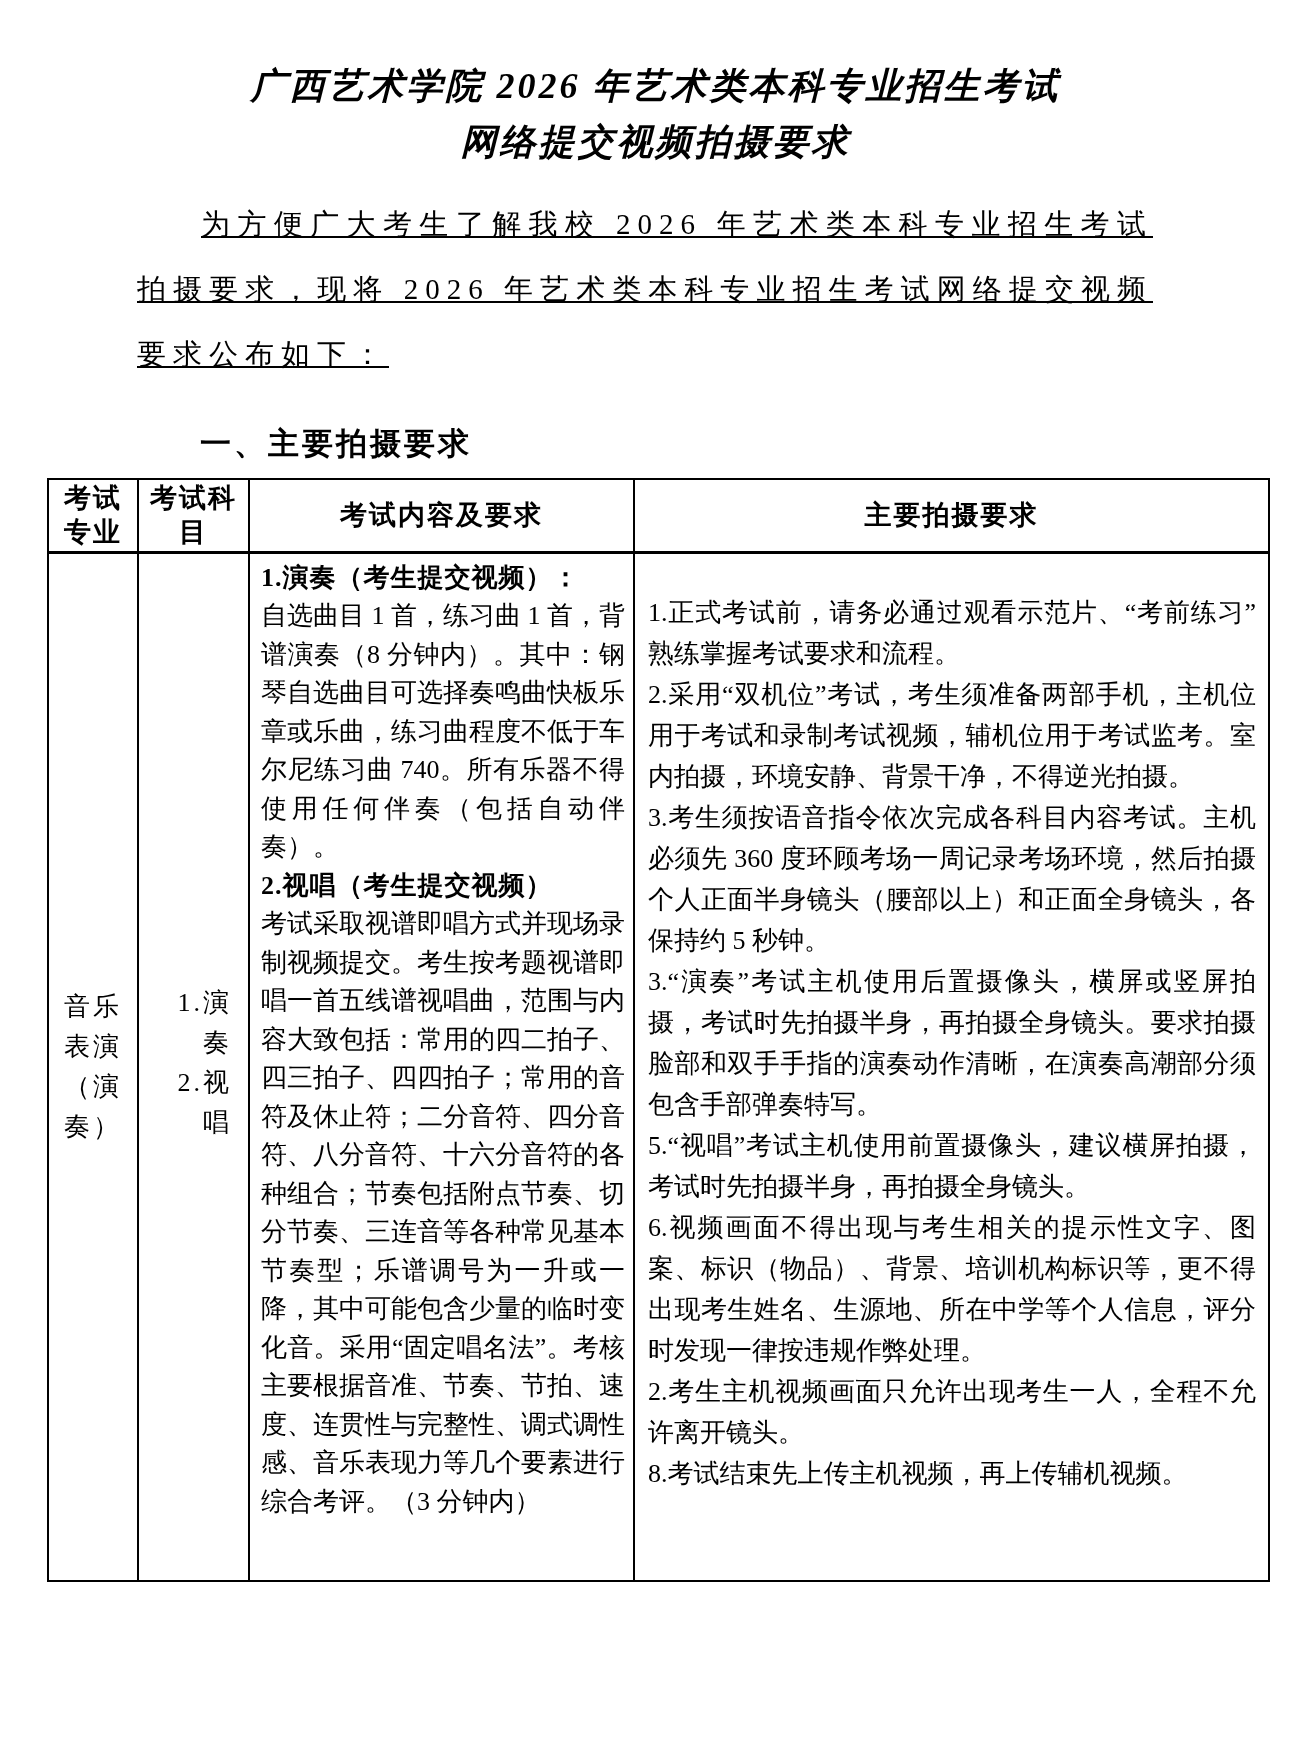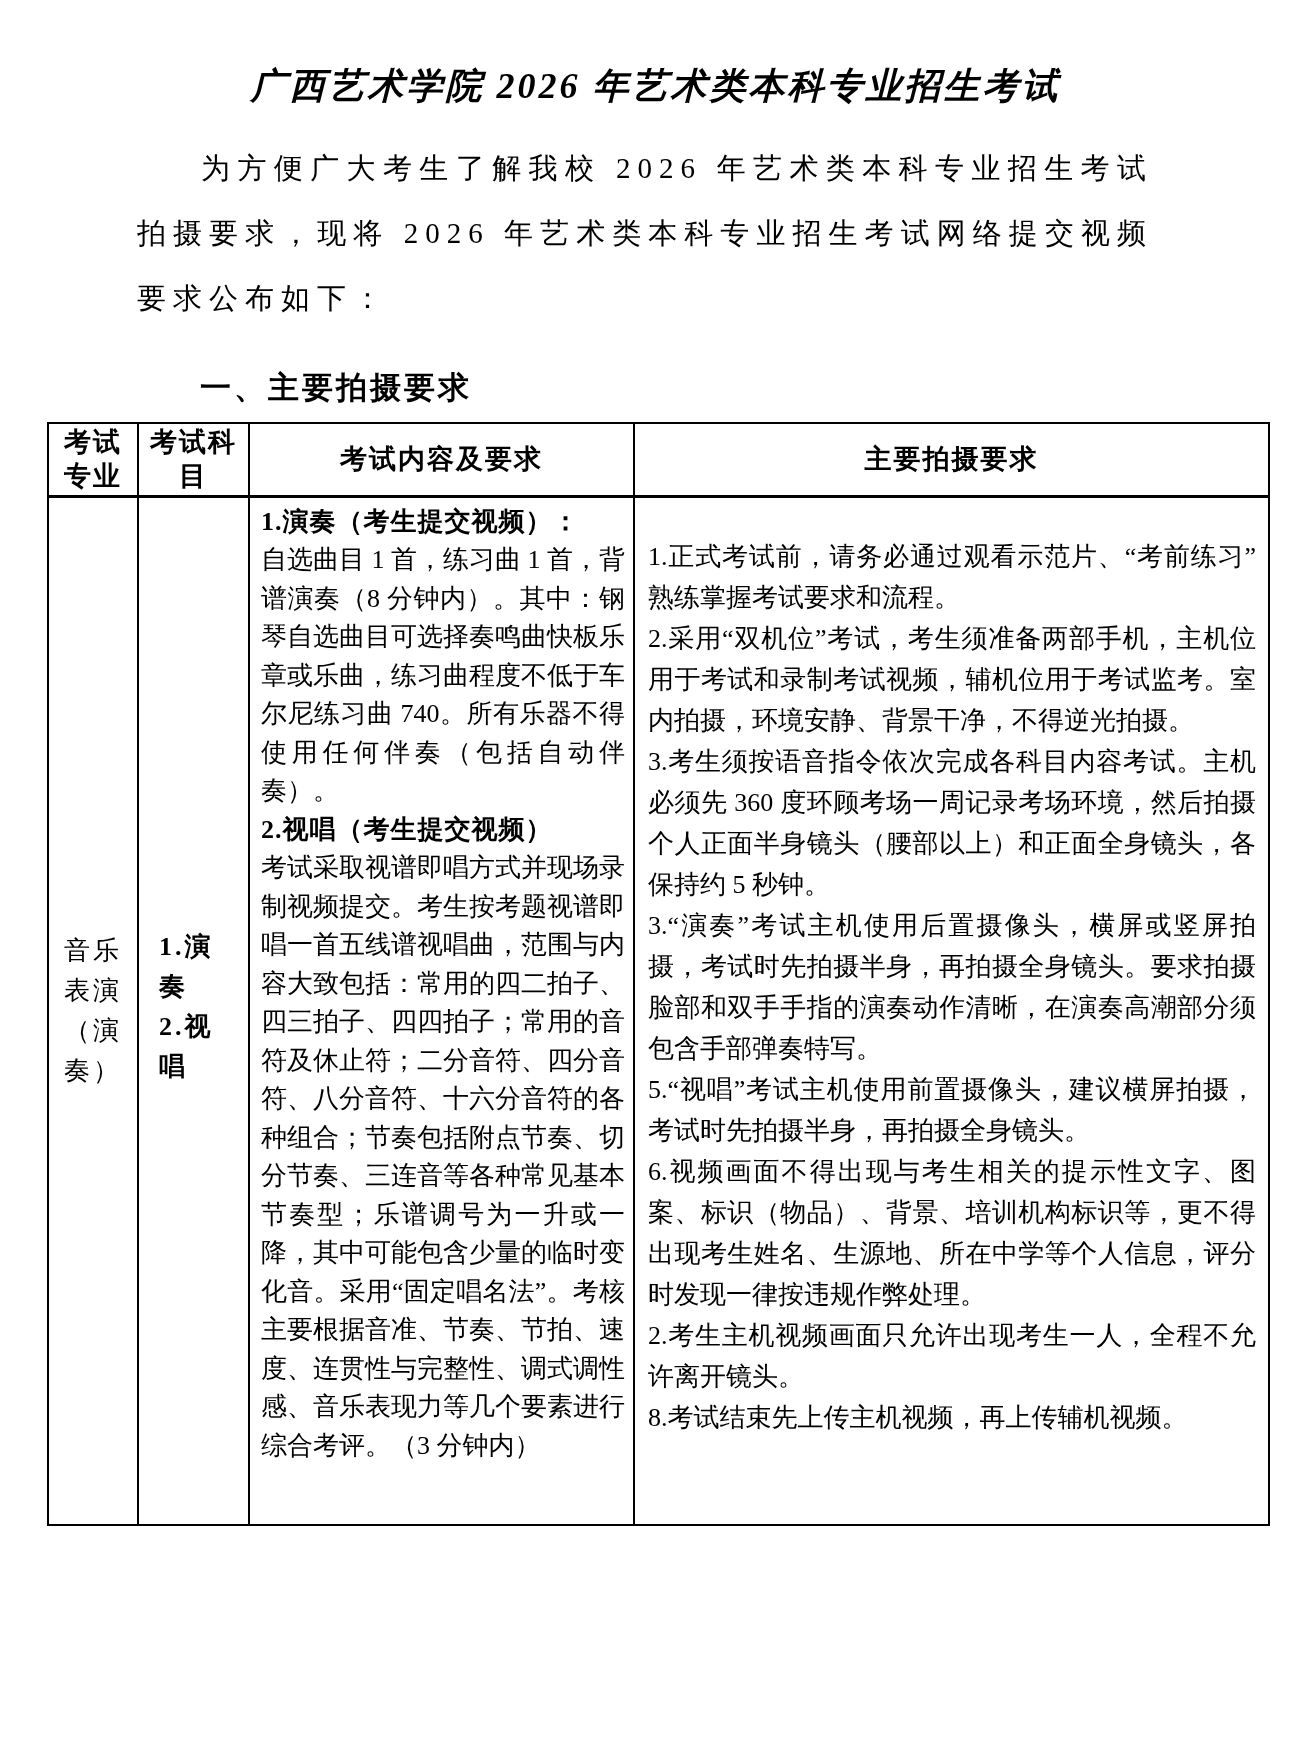--- a/index.html
+++ b/index.html
@@ -28,20 +28,21 @@
     font-style: italic;
   }
   .doc-title .title-line { display: block; }
   .intro {
     margin: 22px 158px 0 137px;
     font-size: 29px;
     line-height: 65px;
     letter-spacing: 7px;
     text-align: justify;
     text-indent: 64px;
+    text-decoration: underline;
   }
   .section-heading {
     font-family: "Liberation Sans", sans-serif;
     font-weight: bold;
     font-size: 31px;
     letter-spacing: 3px;
     color: #000;
   }
   .heading-1 { margin: 36px 10px 13px 200px; }
   .heading-2 { margin: 86px 0 40px 222px; }
@@ -74,27 +75,26 @@
   .req-table tbody tr { height: 1029px; }
   td.cell-major {
     text-align: center;
     vertical-align: middle;
     font-size: 26px;
     line-height: 40px;
     letter-spacing: 3px;
     padding: 0 8px;
   }
   td.cell-subjects {
-    text-align: left;
+    text-align: right;
     vertical-align: middle;
     font-size: 26px;
     line-height: 40px;
     letter-spacing: 3px;
     padding: 0 16px 8px 20px;
-    font-weight: bold;
   }
   td.cell-subjects p { margin: 0; }
   td.cell-content {
     vertical-align: top;
     font-size: 26px;
     line-height: 38.5px;
     text-align: justify;
     padding: 5px 8px 0 11px;
   }
   td.cell-content p { margin: 0; }
@@ -111,20 +111,21 @@
   }
   td.cell-requirements p { margin: 0; }
 </style>
 </head>
 <body>
 
 <div class="page">
 
   <h1 class="doc-title">
     <span class="title-line">广西艺术学院 2026 年艺术类本科专业招生考试</span>
+    <span class="title-line">网络提交视频拍摄要求</span>
   </h1>
 
   <p class="intro">为方便广大考生了解我校 2026 年艺术类本科专业招生考试拍摄要求，现将 2026 年艺术类本科专业招生考试网络提交视频要求公布如下：</p>
 
   <h2 class="section-heading heading-1">一、主要拍摄要求</h2>
 
   <table class="req-table">
     <colgroup>
       <col class="c1">
         <col class="c2">

